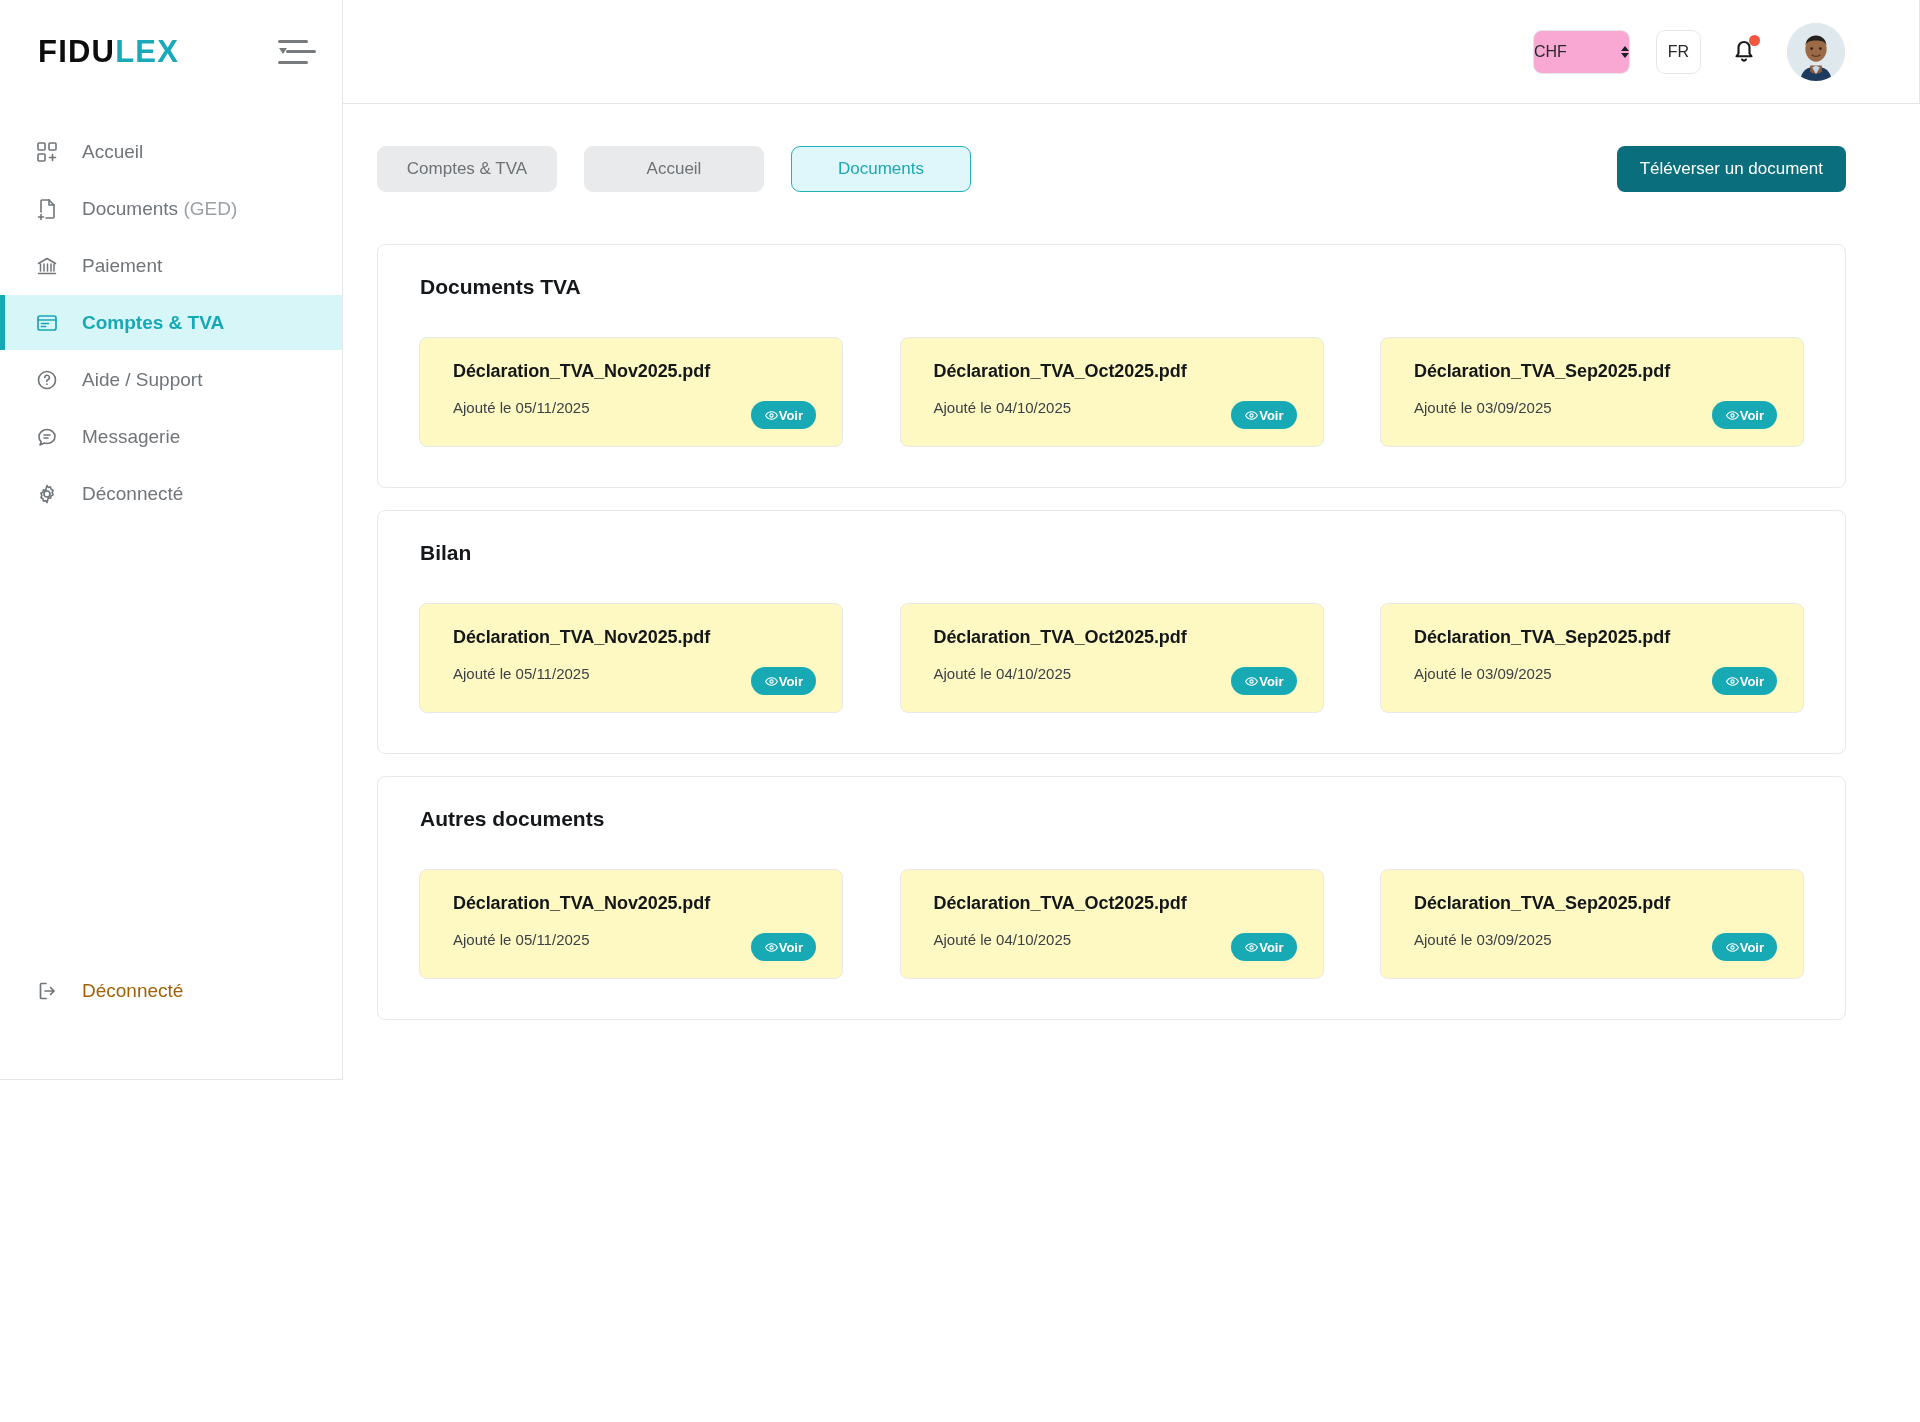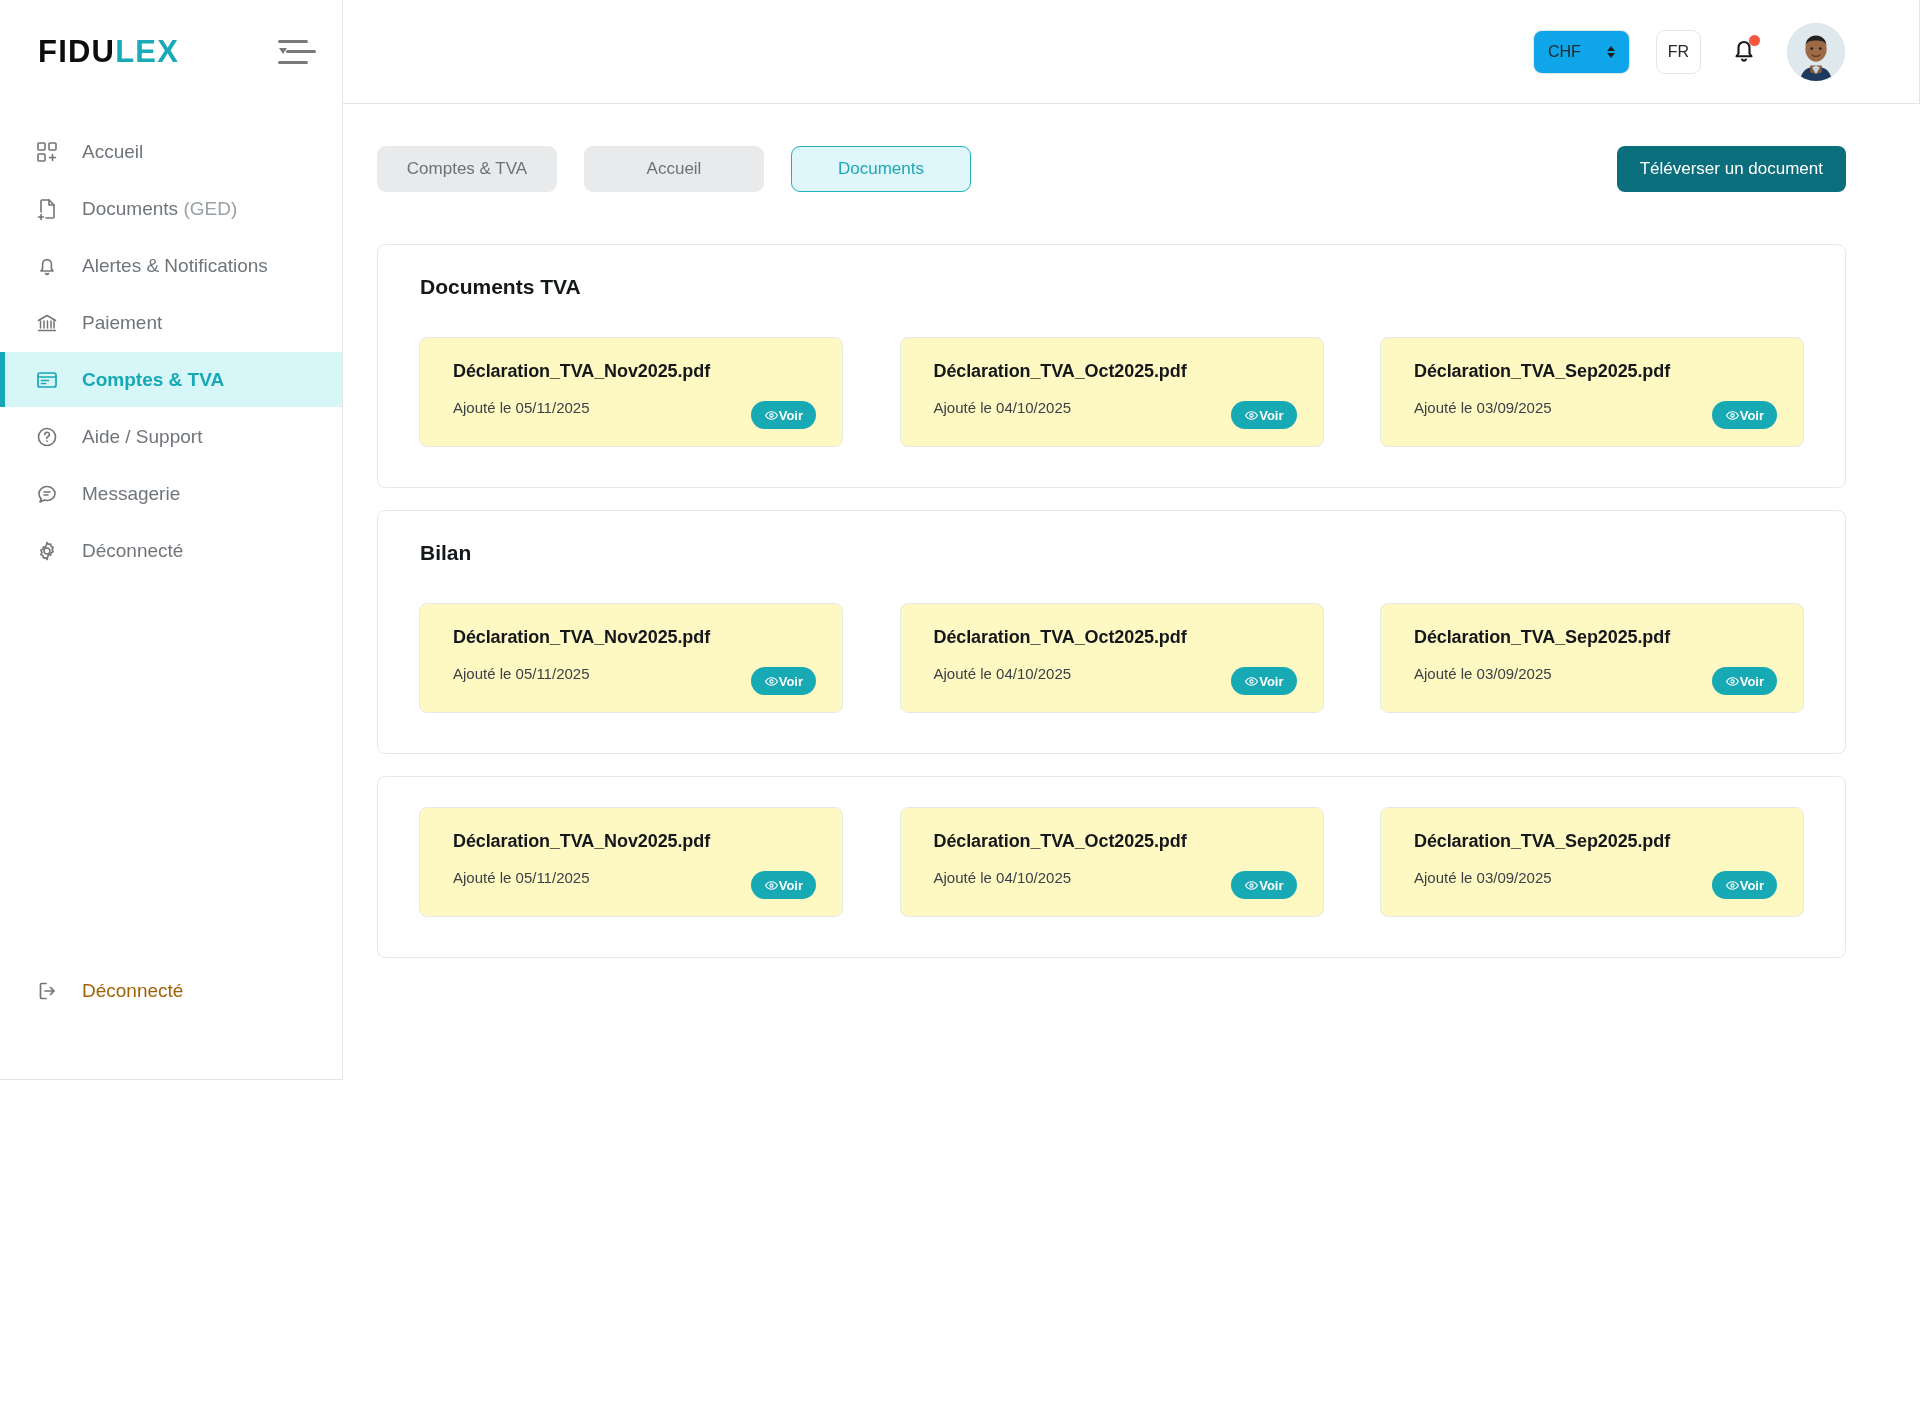--- a/index.html
+++ b/index.html
@@ -119,24 +119,24 @@
     display: flex;
     align-items: center;
     justify-content: flex-end;
     padding-right: 74px;
     gap: 26px;
   }
   .currency-select {
     width: 97px; height: 44px;
     border: 1px solid #e4e7e9;
     border-radius: 9px;
-    background: #0ea5e9;
+    background: #f9a8d4;
     display: flex; align-items: center;
     justify-content: space-between;
-    padding: 0 14px;
+    padding: 0 0;
     font-size: 16px; color: #25292c;
     cursor: pointer;
   }
   .updown { display:flex; flex-direction: column; align-items:center; gap:2px; }
   .updown i {
     width:0;height:0;border-left:4px solid transparent;border-right:4px solid transparent;
   }
   .updown i.up { border-bottom: 5px solid #1b1f22; }
   .updown i.dn { border-top: 5px solid #1b1f22; }
 
@@ -303,29 +303,20 @@
           <svg width="24" height="24" viewBox="0 0 24 24" fill="none" stroke="#70757a" stroke-width="1.6">
             <path d="M14 3H7a1 1 0 0 0-1 1v11" stroke-linecap="round"></path>
             <path d="M14 3l5 5v12a1 1 0 0 1-1 1h-7" stroke-linecap="round"></path>
             <path d="M14 3v5h5" stroke-linecap="round" stroke-linejoin="round"></path>
             <path d="M6 17.5v5M3.5 20h5" stroke-linecap="round"></path>
           </svg>
         </span>
         <span class="nav-label"><span>Documents </span><span class="sub">(GED)</span></span>
       </div>
 
-      <div class="nav-item">
-        <span class="ico">
-          <svg width="24" height="24" viewBox="0 0 24 24" fill="none" stroke="#70757a" stroke-width="1.6">
-            <path d="M6 17h12l-1.6-2.2V10a4.4 4.4 0 0 0-8.8 0v4.8L6 17z" stroke-linejoin="round"></path>
-            <path d="M10.6 19.5a1.6 1.6 0 0 0 2.8 0" stroke-linecap="round"></path>
-          </svg>
-        </span>
-        <span class="nav-label">Alertes &amp; Notifications</span>
-      </div>
 
       <div class="nav-item">
         <span class="ico">
           <svg width="24" height="24" viewBox="0 0 24 24" fill="none" stroke="#70757a" stroke-width="1.5">
             <path d="M3.5 9.5L12 4.5l8.5 5" stroke-linecap="round" stroke-linejoin="round"></path>
             <path d="M5.5 10v7M9 10v7M12.5 10v7M16 10v7M19 10v7" stroke-linecap="round"></path>
             <path d="M3.5 19.5h17" stroke-linecap="round"></path>
           </svg>
         </span>
         <span class="nav-label">Paiement</span>
@@ -516,20 +507,21 @@
                   <circle cx="12" cy="12" r="2.6"></circle>
                 </svg>
               </span>
             <span>Voir</span>
           </button>
         </div>
       </div>
     </section>
 
     <section class="section">
+      <div class="section-title">Autres documents</div>
       <div class="cards">
         <div class="card">
           <div class="card-title">Déclaration_TVA_Nov2025.pdf</div>
           <div class="card-sub">Ajouté le 05/11/2025</div>
           <button class="voir-btn">
             <span>
                 <svg width="15" height="15" viewBox="0 0 24 24" fill="none" stroke="#fff" stroke-width="1.8">
                   <path d="M2.5 12S6 6 12 6s9.5 6 9.5 6-3.5 6-9.5 6-9.5-6-9.5-6z" stroke-linejoin="round"></path>
                   <circle cx="12" cy="12" r="2.6"></circle>
                 </svg>

